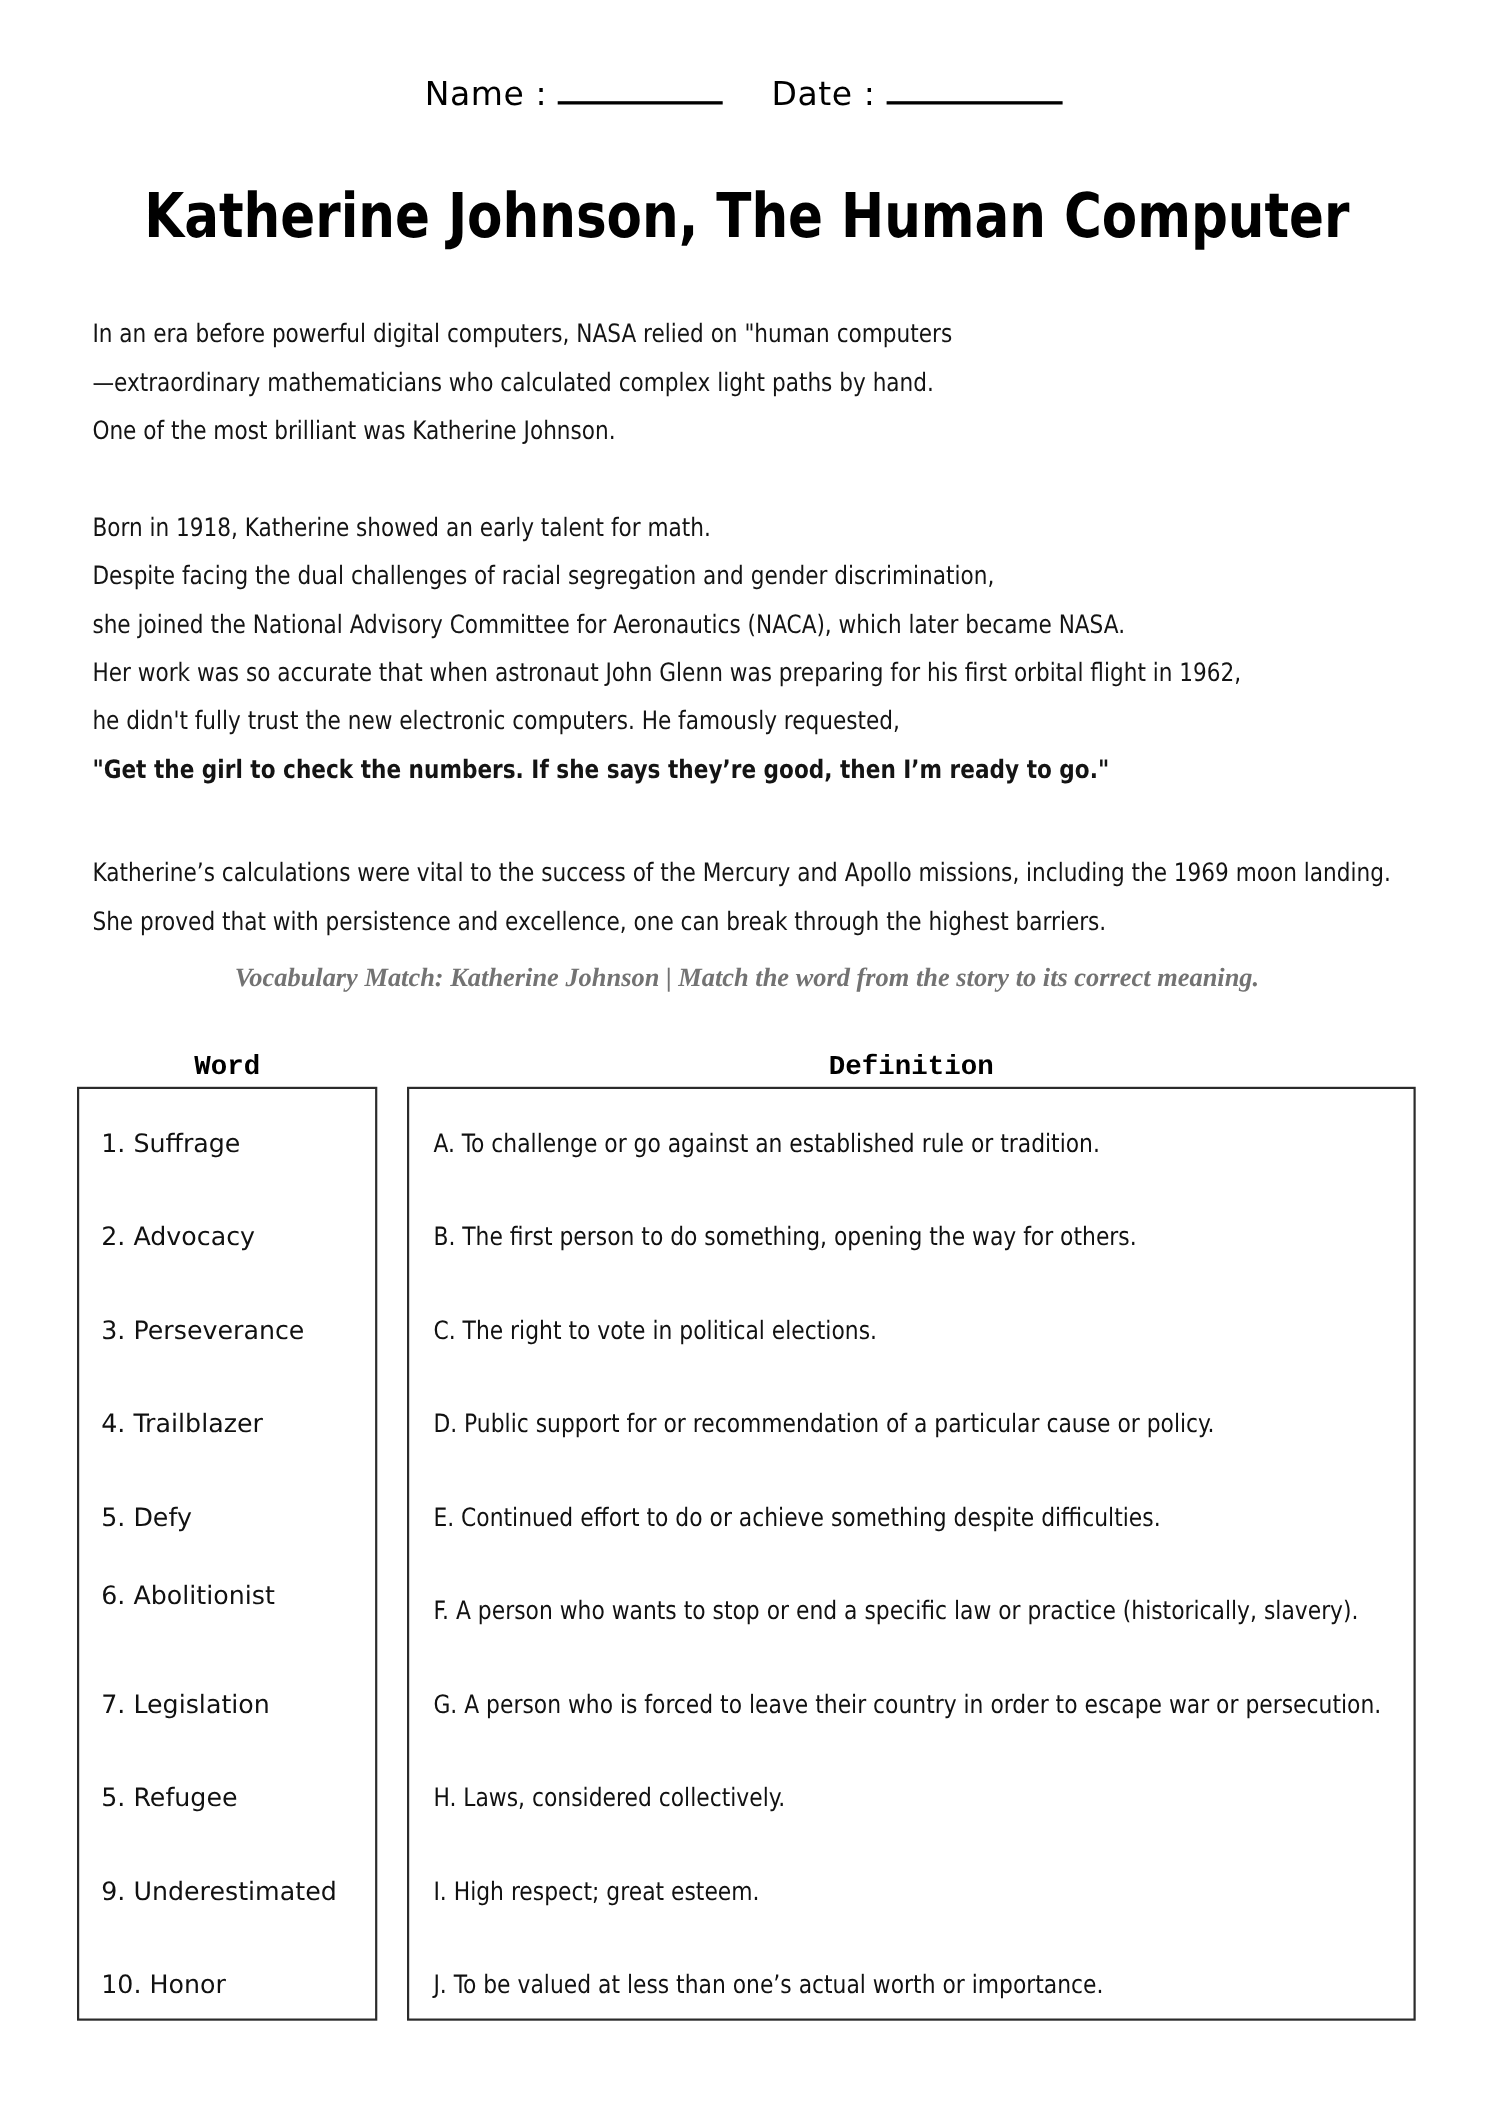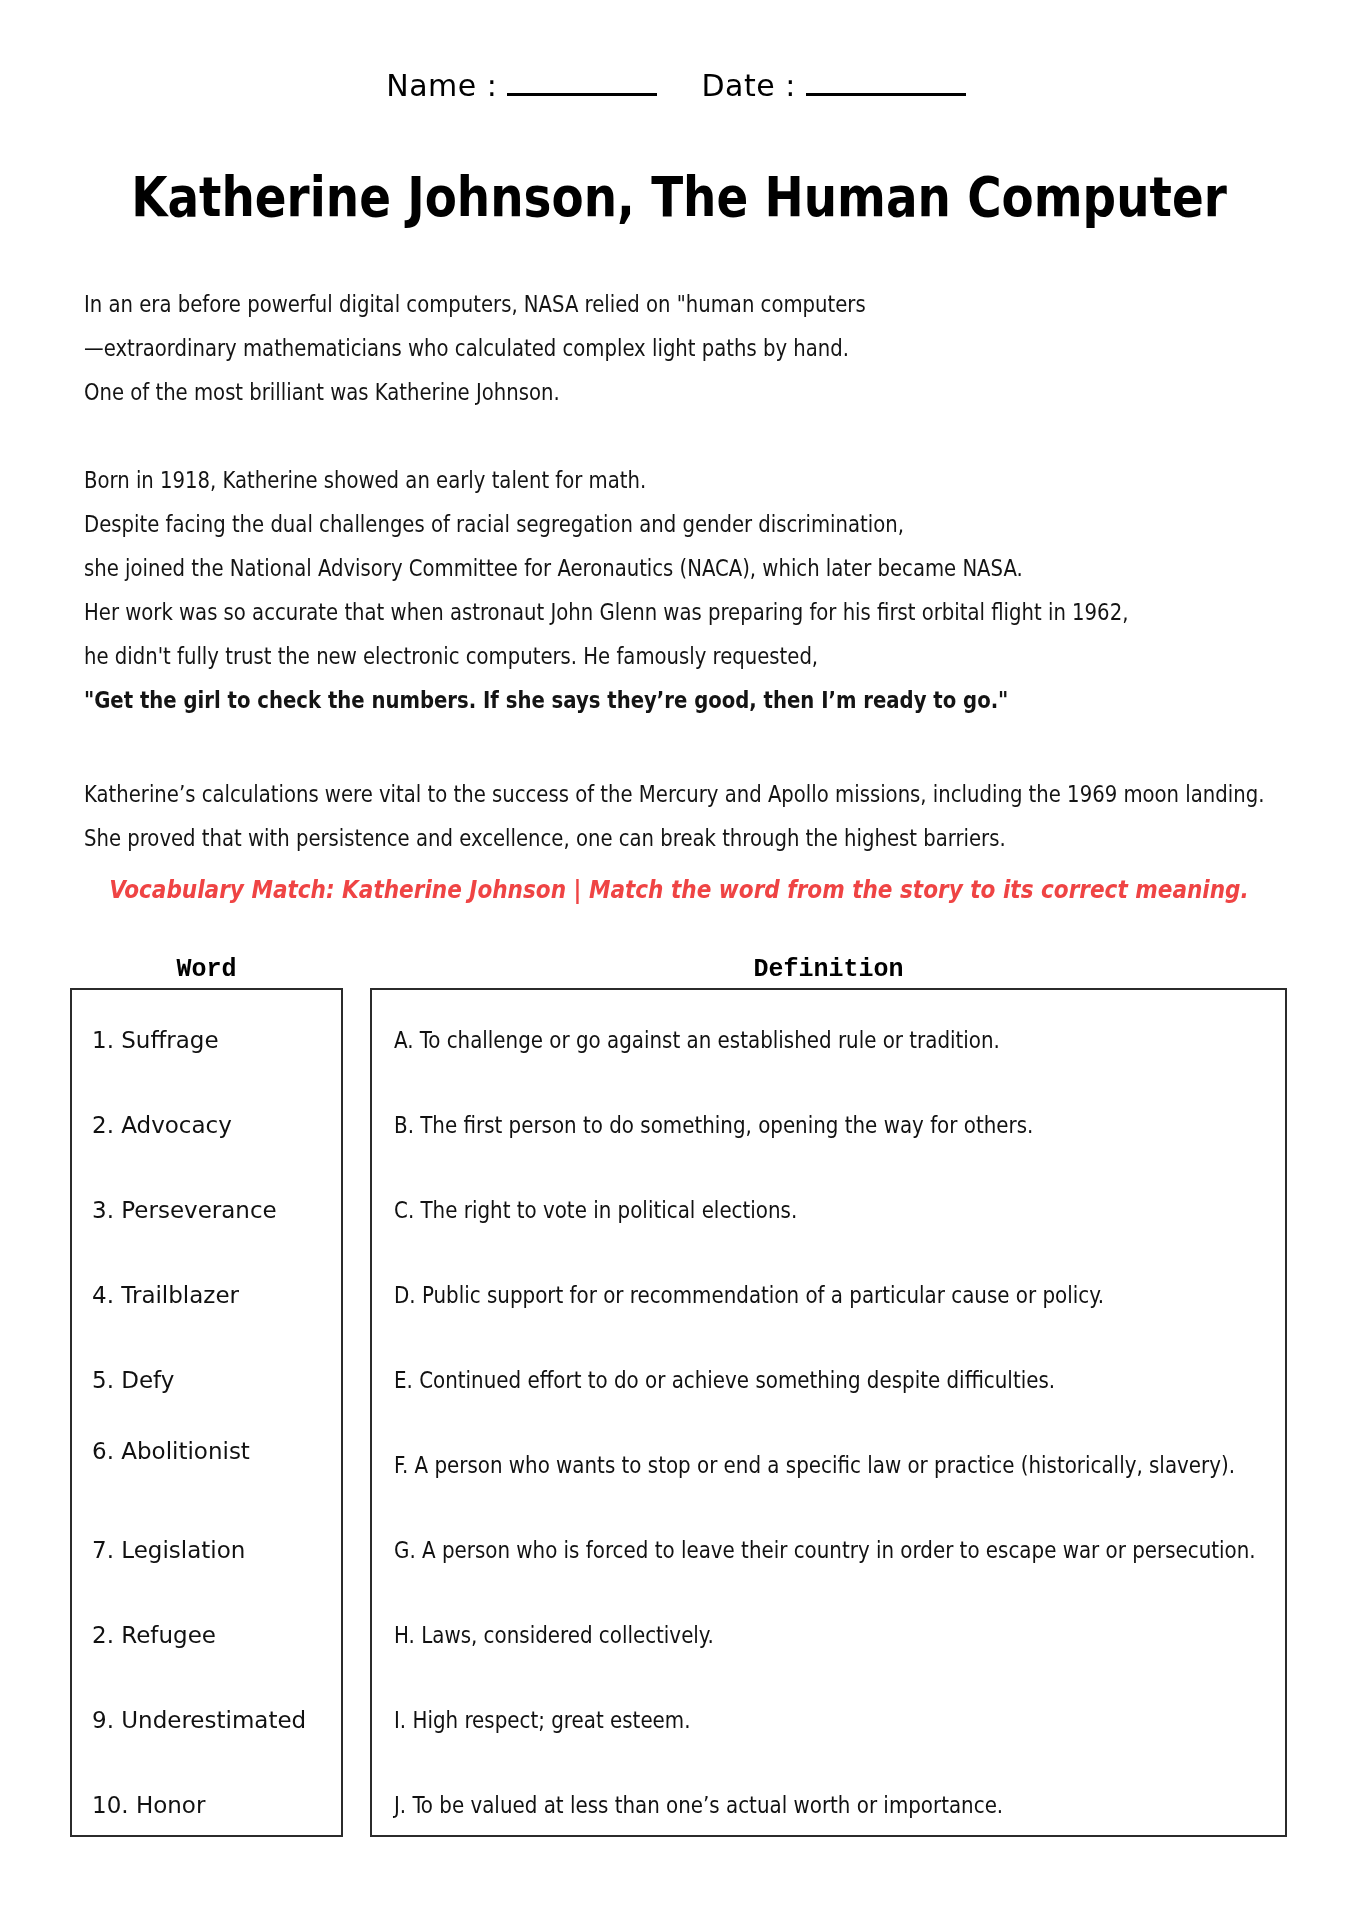--- a/index.html
+++ b/index.html
@@ -183,35 +183,35 @@
       <span class="ln">she joined the National Advisory Committee for Aeronautics (NACA), which later became NASA.</span>
       <span class="ln">Her work was so accurate that when astronaut John Glenn was preparing for his first orbital flight in 1962,</span>
       <span class="ln">he didn't fully trust the new electronic computers. He famously requested,</span>
       <span class="ln bold">"Get the girl to check the numbers. If she says they’re good, then I’m ready to go."</span>
     </div>
   <div class="body-block" id="para3">
       <span class="ln">Katherine’s calculations were vital to the success of the Mercury and Apollo missions, including the 1969 moon landing.</span>
       <span class="ln">She proved that with persistence and excellence, one can break through the highest barriers.</span>
     </div>
 
-  <div class="section-subtitle" style="color: #ef4444;">Vocabulary Match: Katherine Johnson | Match the word from the story to its correct meaning.</div>
+  <div class="section-subtitle" style="color: #737373; font-family: Liberation Serif, serif;">Vocabulary Match: Katherine Johnson | Match the word from the story to its correct meaning.</div>
 
   <div class="col-head" id="head-word">Word</div>
   <div class="col-head" id="head-def">Definition</div>
 
   <div class="match-box" id="box-words">
     <ul class="match-list" id="list-words">
         <li class="match-item" style="top: 36px;">1. Suffrage</li>
         <li class="match-item" style="top: 121px;">2. Advocacy</li>
         <li class="match-item" style="top: 206px;">3. Perseverance</li>
         <li class="match-item" style="top: 291px;">4. Trailblazer</li>
         <li class="match-item" style="top: 376px;">5. Defy</li>
         <li class="match-item" style="top: 447px;">6. Abolitionist</li>
         <li class="match-item" style="top: 546px;">7. Legislation</li>
-        <li class="match-item" style="top: 631px;">2. Refugee</li>
+        <li class="match-item" style="top: 631px;">5. Refugee</li>
         <li class="match-item" style="top: 716px;">9. Underestimated</li>
         <li class="match-item" style="top: 801px;">10. Honor</li>
       </ul>
   </div>
   <div class="match-box" id="box-defs">
     <ul class="match-list" id="list-defs">
         <li class="match-item" style="top: 36px;">A. To challenge or go against an established rule or tradition.</li>
         <li class="match-item" style="top: 121px;">B. The first person to do something, opening the way for others.</li>
         <li class="match-item" style="top: 206px;">C. The right to vote in political elections.</li>
         <li class="match-item" style="top: 291px;">D. Public support for or recommendation of a particular cause or policy.</li>

